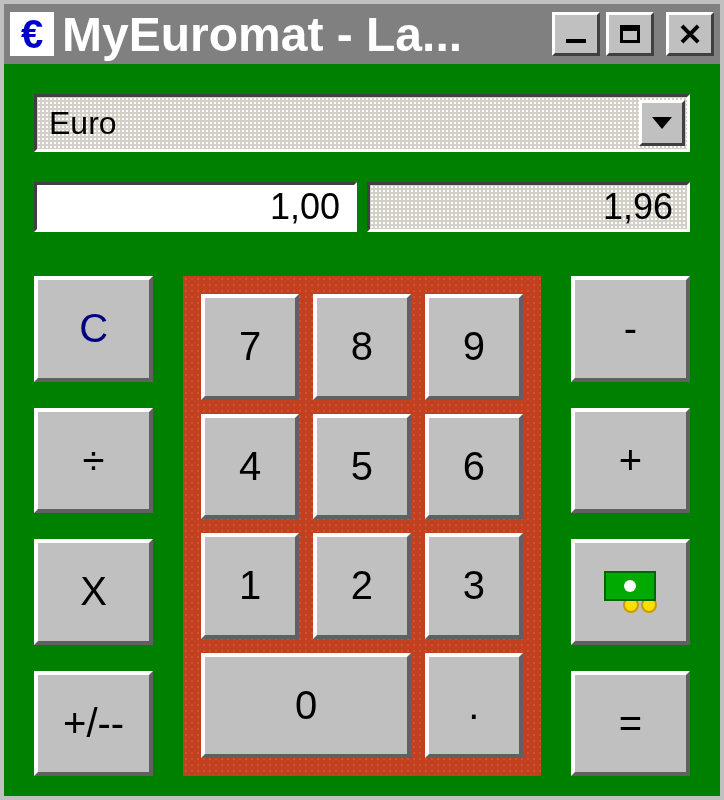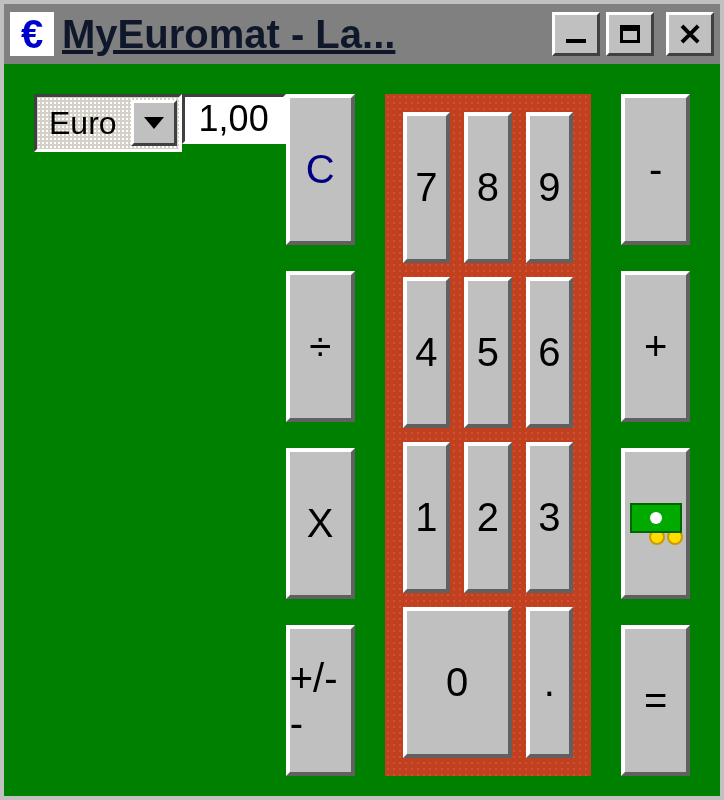--- a/index.html
+++ b/index.html
@@ -42,26 +42,25 @@
       align-items: center;
       justify-content: center;
       font-size: 40px;
       font-weight: bold;
       color: #0000cc;
       font-family: Arial, sans-serif;
     }
     
     .titlebar-text {
       flex: 1;
-      color: #0f172a;
-      font-size: 40px;
+      color: #ffffff;
+      font-size: 48px;
       font-weight: bold;
       white-space: nowrap;
       overflow: hidden;
-      text-decoration: underline;
     }
     
     .titlebar-buttons {
       display: flex;
       gap: 6px;
     }
     
     .titlebar-btn {
       width: 48px;
       height: 44px;
@@ -81,21 +80,21 @@
     
     .titlebar-btn.x {
       margin-left: 6px;
     }
     
     .content {
       flex: 1;
       background: #008000;
       padding: 30px 30px 20px 30px;
       display: flex;
-      flex-direction: row;
+      flex-direction: column;
     }
     
     .dropdowns {
       display: flex;
       gap: 24px;
       margin-bottom: 30px;
     }
     
     .dropdown {
       flex: 1;
@@ -312,20 +311,21 @@
 
     <div class="dropdowns">
       <div class="dropdown">
         <div class="dropdown-text">Euro</div>
         <div class="dropdown-arrow"></div>
       </div>
     </div>
 
     <div class="displays">
       <div class="display left">1,00</div>
+      <div class="display right">1,96</div>
     </div>
 
     <div class="keypad-area">
 
       <div class="left-col">
         <div class="calc-btn tall clear">C</div>
         <div class="calc-btn tall">÷</div>
         <div class="calc-btn tall">X</div>
         <div class="calc-btn tall">+/--</div>
       </div>

